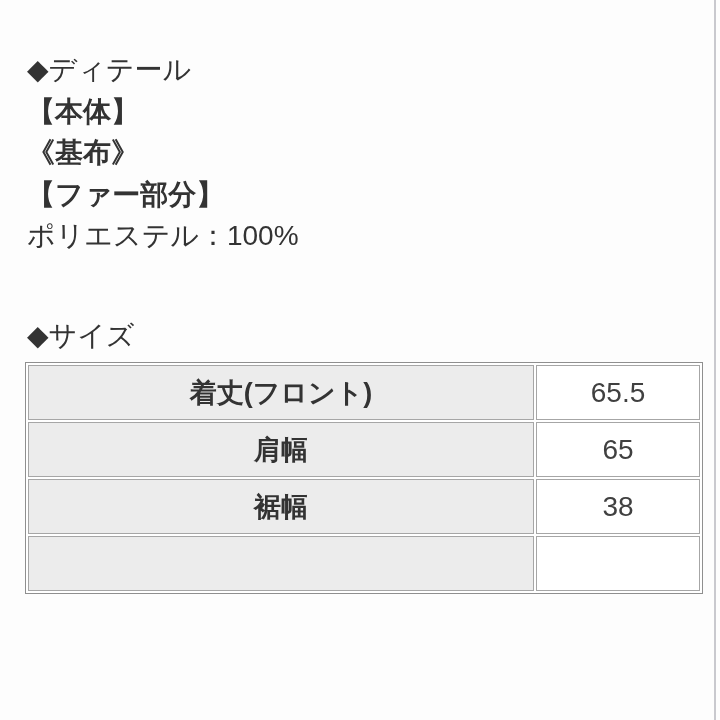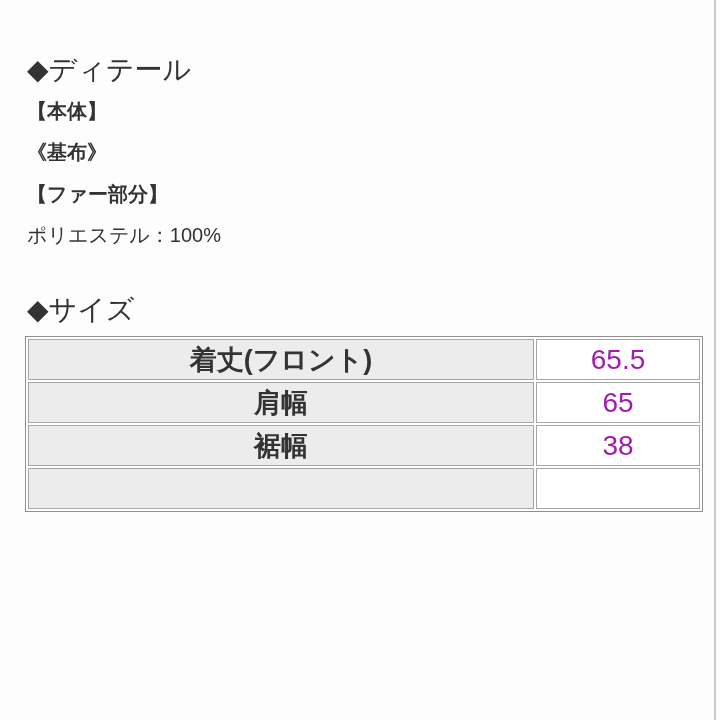--- a/index.html
+++ b/index.html
@@ -22,33 +22,33 @@
     left: 714px;
     width: 2px;
     height: 720px;
     background: #c9c9ce;
   }
   .content {
     padding: 49px 30px 0 27px;
   }
   .line {
     margin: 0;
-    font-size: 20px;
+    font-size: 28px;
     line-height: 41.5px;
     white-space: pre;
   }
   .bold { font-weight: bold; }
   .section-heading {
     margin: 0;
     font-size: 28px;
     line-height: 41.5px;
     font-weight: normal;
   }
   .size-heading {
-    margin-top: 32px;
+    margin-top: 58px;
   }
   table.size-table {
     margin: 6px 0 0 -2px;
     width: 678px;
     table-layout: fixed;
     border-collapse: separate;
     border-spacing: 2px;
     border: 1px solid #8f8f8f;
     background: #ffffff;
   }
@@ -61,26 +61,26 @@
     overflow: hidden;
   }
   td.cell-grey {
     background: #ececec;
     color: #333333;
     font-weight: bold;
     font-size: 27px;
   }
   td.cell-white {
     background: #ffffff;
-    color: #a21caf;
+    color: #404040;
     font-weight: normal;
     font-size: 28px;
   }
   tr.header-row td { height: 86px; }
-  tr.data-row td { height: 41px; }
+  tr.data-row td { height: 55px; }
   .hdr-line { line-height: 40px; }
   td.header-value { font-size: 28px; }
 </style>
 </head>
 <body>
 
 <div class="content">
 
   <p class="section-heading">◆ディテール</p>
 

